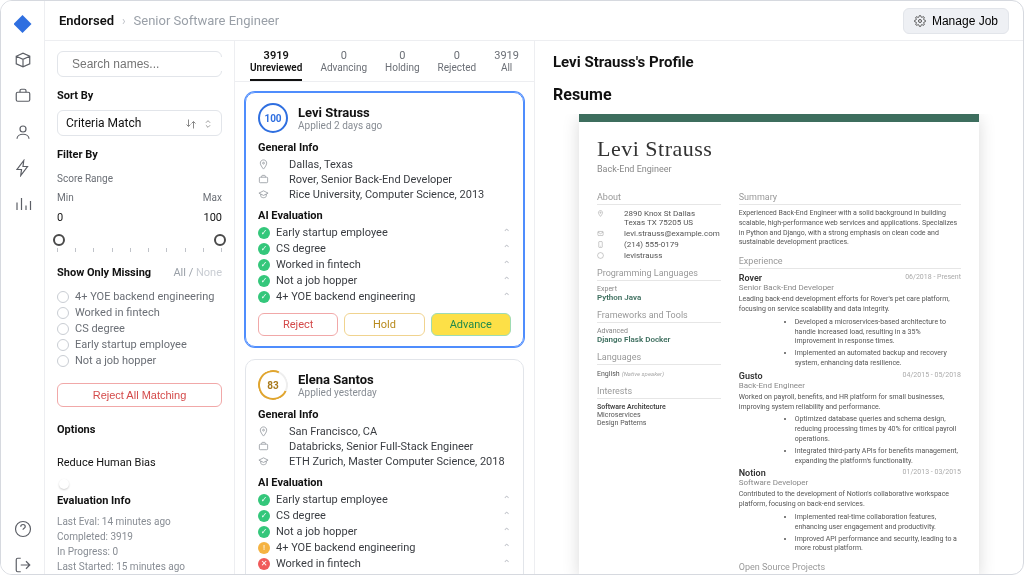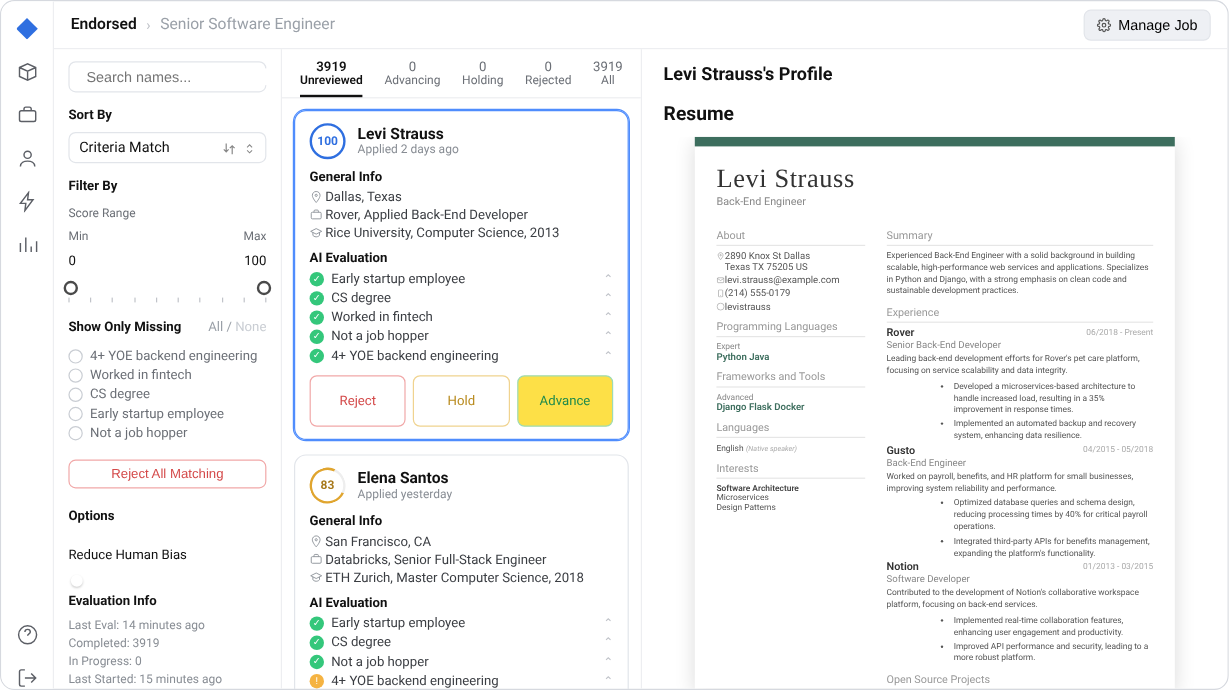--- a/index.html
+++ b/index.html
@@ -52,46 +52,46 @@
 .cards-scroll { flex: 1; overflow-y: auto; padding: 10px; display: flex; flex-direction: column; gap: 12px; }
 .card { border: 1px solid #e2e5ea; border-radius: 10px; padding: 10px 12px; }
 .card.selected { border-color: #4f8dfd; box-shadow: 0 0 0 1px #4f8dfd; }
 .card-head { display: flex; gap: 10px; align-items: center; margin-bottom: 8px; }
 .score-ring { width: 30px; height: 30px; border: 2px solid #2f6fe0; border-radius: 50%; display: flex; align-items: center; justify-content: center; font-size: 10px; font-weight: 700; color: #2f6fe0; flex-shrink: 0; }
 .score-ring.partial { border-color: #e0a52f; color: #a87a1d; border-right-color: #eee; transform: rotate(-20deg); }
 .score-ring.partial span { transform: rotate(20deg); }
 .card-name { font-size: 13px; font-weight: 700; }
 .card-sub { font-size: 10px; color: #888d94; }
 .card-section { font-size: 11px; font-weight: 700; margin-top: 8px; margin-bottom: 4px; }
-.info-row { display: flex; align-items: center; gap: 2px; font-size: 11px; color: #3a3d42; margin: 2px 0; }
+.info-row { display: flex; align-items: center; gap: 20px; font-size: 11px; color: #3a3d42; margin: 2px 0; }
 .info-row svg { width: 11px; height: 11px; stroke: #888d94; fill: none; stroke-width: 1.6; flex-shrink: 0; }
 .eval-row { display: flex; align-items: center; gap: 6px; font-size: 11px; color: #3a3d42; margin: 3px 0; }
 .eval-dot { width: 12px; height: 12px; border-radius: 50%; display: flex; align-items: center; justify-content: center; font-size: 8px; color: #fff; flex-shrink: 0; }
 .eval-dot.pass { background: #34c77b; }
 .eval-dot.warn { background: #f5b342; }
 .eval-dot.fail { background: #f05a5a; }
 .eval-row .chev { margin-left: auto; color: #c0c3c9; font-size: 10px; }
 .card-actions { display: flex; gap: 6px; margin-top: 10px; }
-.btn { flex: 1; border-radius: 6px; padding: 14px 0; font-size: 11px; text-align: center; cursor: pointer; background: #fff; }
+.btn { flex: 1; border-radius: 6px; padding: 4px 0; font-size: 11px; text-align: center; cursor: pointer; background: #fff; }
 .btn.reject { border: 1px solid #f1a8a8; color: #d44a4a; }
 .btn.hold { border: 1px solid #f0d38f; color: #b88a1d; }
 .btn.advance { border: 1px solid #9edbb4; color: #1f8a4c; background: #fde047; }
 
 .profile { flex: 1; padding: 12px 18px 0; display: flex; flex-direction: column; min-width: 0; overflow: hidden; }
 .profile-title { font-size: 15px; font-weight: 700; margin-bottom: 14px; }
 .resume-label { font-size: 16px; font-weight: 700; margin-bottom: 10px; }
 .resume-wrap { flex: 1; overflow: hidden; display: flex; justify-content: center; }
 .resume-doc { width: 400px; background: #fff; box-shadow: 0 4px 16px rgba(0,0,0,.15); border-top: 8px solid #3d6e5e; padding: 14px 18px; font-size: 8px; color: #555; overflow: hidden; }
 .resume-doc h1 { font-family: Georgia, serif; font-size: 22px; font-weight: 400; color: #333; letter-spacing: 0.5px; }
 .resume-doc .role { font-size: 9px; color: #888; margin: 2px 0 10px; }
 .resume-cols { display: flex; gap: 18px; }
 .rcol-left { width: 34%; }
 .rcol-right { flex: 1; }
 .rhead { font-size: 9px; color: #999; border-bottom: 1px solid #e6e6e6; padding-bottom: 2px; margin: 8px 0 4px; font-weight: 400; }
-.rline { display: flex; gap: 0; align-items: flex-start; margin: 2px 0; }
+.rline { display: flex; gap: 20px; align-items: flex-start; margin: 2px 0; }
 .rline svg { width: 7px; height: 7px; stroke: #888; fill: none; stroke-width: 1.5; flex-shrink: 0; margin-top: 1px; }
 .rtitle-row { display: flex; justify-content: space-between; }
 .rtitle { font-size: 9px; font-weight: 600; color: #333; }
 .rdate { font-size: 7px; color: #aaa; }
 .rsub { font-size: 8px; color: #888; margin-bottom: 3px; }
 .rtext { font-size: 7px; line-height: 1.4; margin-bottom: 3px; }
 .rbul { font-size: 7px; line-height: 1.4; padding-left: 12px; }
 .rbul li { margin-bottom: 2px; margin-left: 44px; }
 .rtag { color: #3d6e5e; font-weight: 600; }
 .rlang .lab { font-size: 7px; color: #555; }
@@ -268,21 +268,21 @@
                   <path d="M12 2C8 2 5 5 5 9c0 5 7 13 7 13s7-8 7-13c0-4-3-7-7-7z"></path>
                   <circle cx="12" cy="9" r="2"></circle>
                 </svg>
                 <span>Dallas, Texas</span>
               </div>
               <div class="info-row">
                 <svg viewBox="0 0 24 24">
                   <rect x="3" y="7" width="18" height="12" rx="2"></rect>
                   <path d="M8 7V5a2 2 0 012-2h4a2 2 0 012 2v2"></path>
                 </svg>
-                <span>Rover, Applied Back-End Developer</span>
+                <span>Rover, Senior Back-End Developer</span>
               </div>
               <div class="info-row">
                 <svg viewBox="0 0 24 24">
                   <path d="M2 9l10-5 10 5-10 5L2 9z M6 11v5c0 1 3 3 6 3s6-2 6-3v-5"></path>
                 </svg>
                 <span>Rice University, Computer Science, 2013</span>
               </div>
               <div class="card-section">AI Evaluation</div>
               <div class="eval-row">
                 <span class="eval-dot pass">✓</span>

